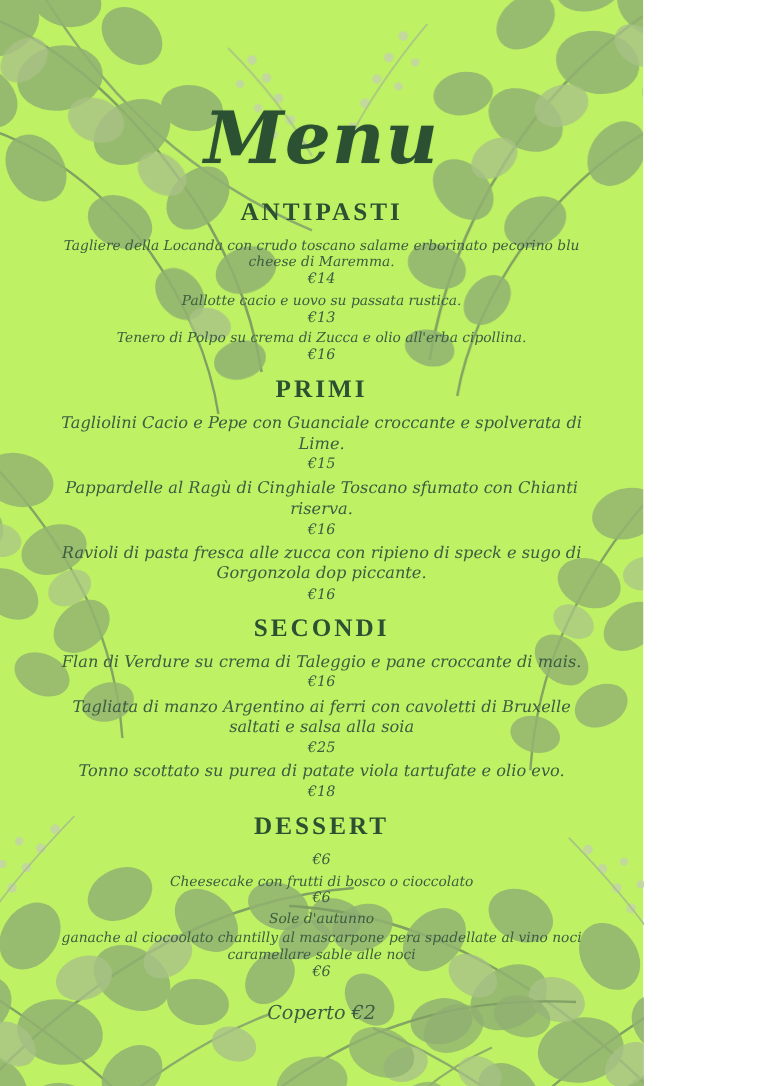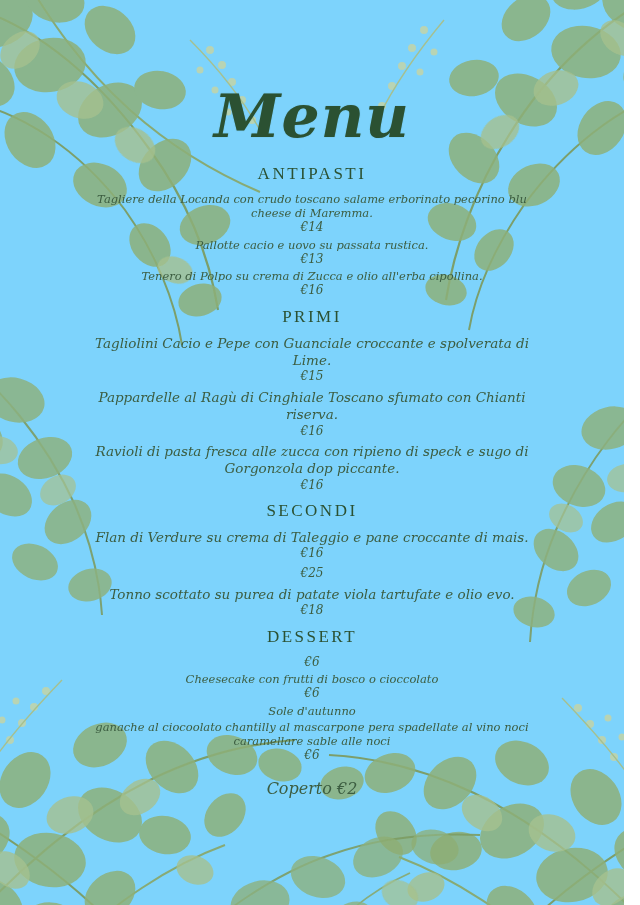--- a/index.html
+++ b/index.html
@@ -8,23 +8,23 @@
   }
   body {
     width: 640px;
     height: 905px;
     background: #ffffff;
     font-family: "Liberation Serif", serif;
     overflow: hidden;
   }
   .page {
     position: relative;
-    width: 624px;
+    width: 536px;
     height: 905px;
-    background: #7dd3fc;
+    background: #bef264;
     overflow: hidden;
   }
 
   
   .foliage {
     position: absolute;
     pointer-events: none;
   }
   .fol-tl { top: -30px; left: -40px; width: 380px; height: 420px; }
   .fol-tr { top: -40px; right: -50px; width: 340px; height: 400px; }
@@ -50,25 +50,25 @@
     font-weight: bold;
     font-size: 60px;
     line-height: 1;
     letter-spacing: 1px;
     color: #2b5132;
     margin: 0 0 18px 0;
     text-shadow: 0 0 1px rgba(43,81,50,0.35);
   }
   .section-title {
     font-family: "Liberation Serif", serif;
-    font-size: 17px;
+    font-size: 21px;
     letter-spacing: 2.5px;
     color: #2b5132;
     margin: 8px 0 8px 0;
-    font-weight: normal;
+    font-weight: bold;
   }
   .dish {
     margin: 0 0 1px 0;
   }
   .dish-name {
     font-family: "DejaVu Serif", serif;
     font-style: italic;
     font-size: 13.5px;
     line-height: 1.28;
     color: #3c5d41;
@@ -347,20 +347,21 @@
       </div>
     </div>
 
     <div class="section">
       <h2 class="section-title">SECONDI</h2>
       <div class="dish">
         <p class="dish-name">Flan di Verdure su crema di Taleggio e pane croccante di mais.</p>
         <p class="dish-price">€16</p>
       </div>
       <div class="dish">
+        <p class="dish-name">Tagliata di manzo Argentino ai ferri con cavoletti di Bruxelle saltati e salsa alla soia</p>
         <p class="dish-price">€25</p>
       </div>
       <div class="dish">
         <p class="dish-name">Tonno scottato su purea di patate viola tartufate e olio evo.</p>
         <p class="dish-price">€18</p>
       </div>
     </div>
 
     <div class="section small-block">
       <h2 class="section-title">DESSERT</h2>

